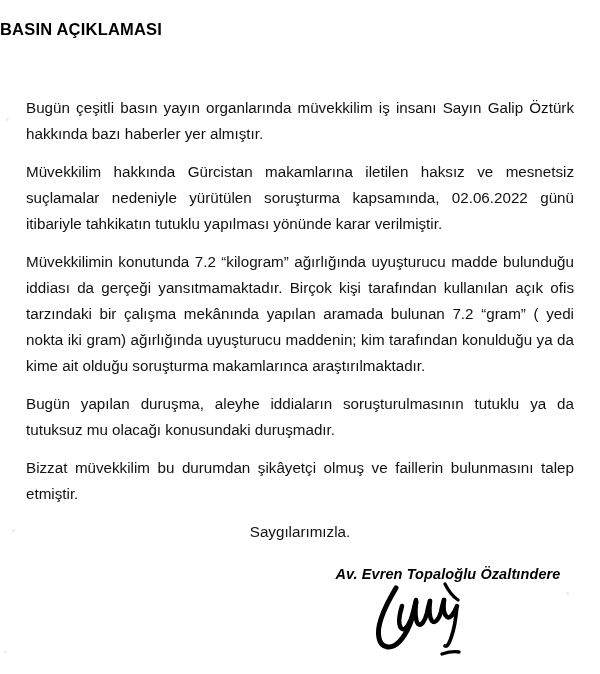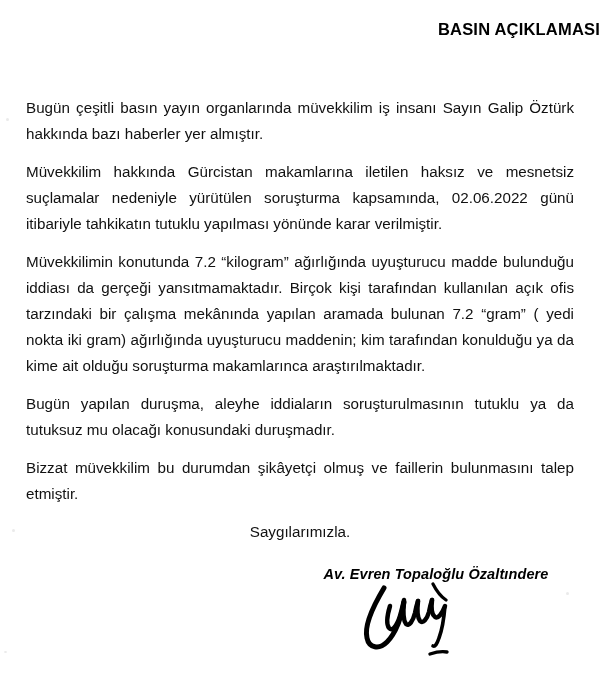--- a/index.html
+++ b/index.html
@@ -22,21 +22,21 @@
     position: absolute;
     inset: 0;
     background: #ffffff;
   }
 
   .doc-title {
     position: absolute;
     top: 20px;
     left: 0;
     width: 600px;
-    text-align: right;
+    text-align: left;
     font-size: 16.5px;
     font-weight: 700;
     letter-spacing: 0.2px;
     color: #000000;
   }
 
   .body-block {
     position: absolute;
     top: 84px;
     left: 26px;
@@ -54,21 +54,21 @@
     -moz-hyphens: none;
     hyphens: none;
   }
   .para:last-child { margin-bottom: 0; }
 
   
   .para.no-justify { text-align: center; }
 
   .signature-area {
     position: absolute;
-    left: 296px;
+    left: 308px;
     top: 566px;
     width: 280px;
     height: 100px;
   }
 
   .sign-name {
     position: absolute;
     top: 0;
     left: 0;
     width: 280px;

